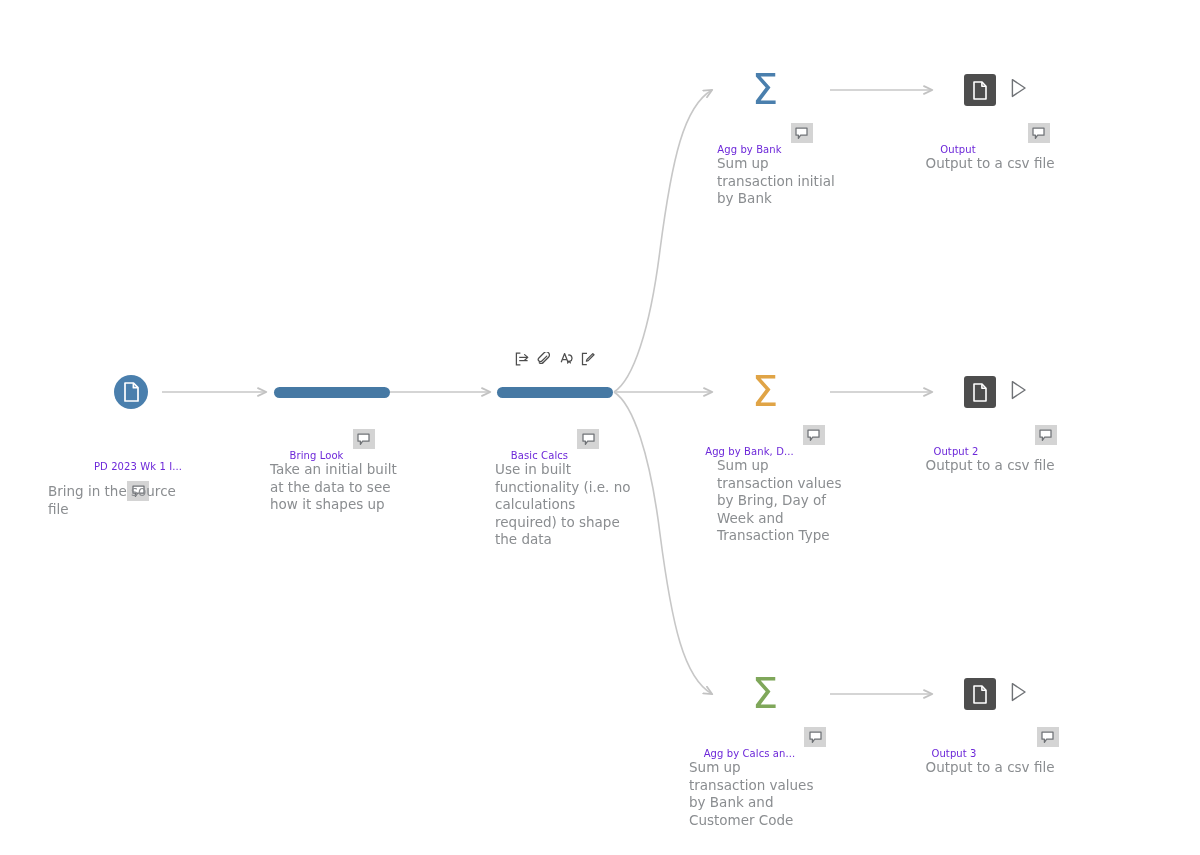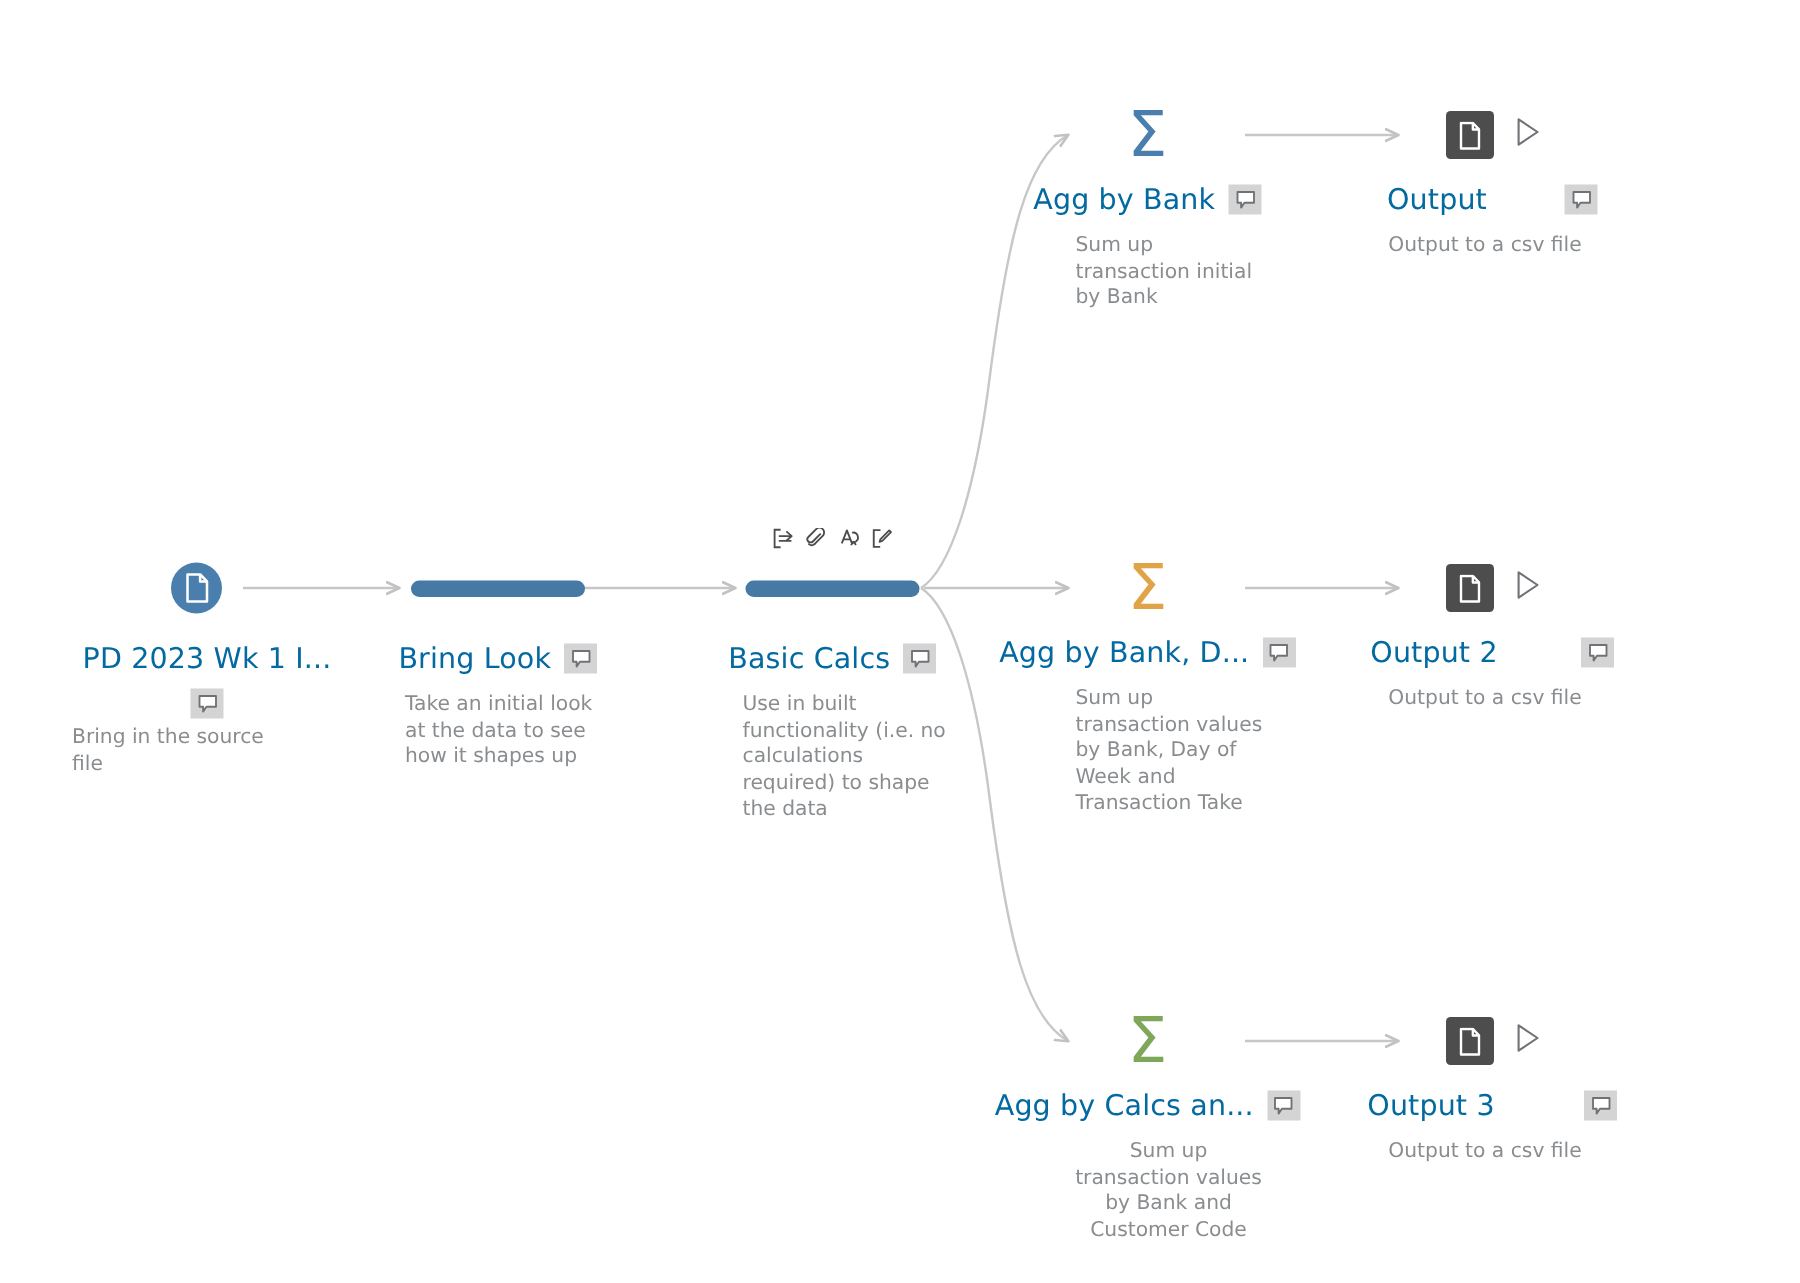--- a/index.html
+++ b/index.html
@@ -47,24 +47,25 @@
   }
   .label-row {
     display: flex;
     align-items: center;
     justify-content: center;
     gap: 9px;
     height: 22px;
     margin-top: 14px;
   }
   .node-title {
-    font-size: 19px;
-    color: #0369a1;
+    font-size: 10px;
+    color: #6d28d9;
     white-space: nowrap;
     letter-spacing: 0.1px;
+    margin-top: 33px;
   }
   .node-desc {
     margin-top: 11px;
     font-size: 13.5px;
     line-height: 17.6px;
     color: #8a8d90;
     width: 124px;
   }
 
   
@@ -192,21 +193,21 @@
       <div class="pill"></div>
     </div>
     <div class="label-row">
       <span class="node-title">Bring Look</span>
       <span class="comment-badge">
         <svg width="13" height="13" viewBox="0 0 13 13" aria-hidden="true">
           <path d="M1,1 L12,1 L12,8.2 L5.6,8.2 L3.4,11.4 L3.4,8.2 L1,8.2 Z" fill="#ffffff" stroke="#6f7276" stroke-width="1.25" stroke-linejoin="round"></path>
         </svg>
       </span>
     </div>
-    <div class="node-desc" style="width:140px; margin-left:38px;">Take an initial look at the data to see how it shapes up</div>
+    <div class="node-desc" style="width:140px; margin-left:38px;">Take an initial built at the data to see how it shapes up</div>
   </div>
 
   <div class="node align-center" style="left:455px; top:370px; width:200px;">
     <div class="glyph-row">
       <div class="tool-icons">
 
         <span>
           <svg width="14" height="14" viewBox="0 0 14 14" aria-hidden="true">
             <path d="M5.4,1.2 L1.4,1.2 L1.4,12.8 L5.4,12.8" fill="none" stroke="#4d4d4d" stroke-width="1.25"></path>
             <line x1="4.2" y1="5.4" x2="12.6" y2="5.4" stroke="#4d4d4d" stroke-width="1.25"></line>
@@ -298,21 +299,21 @@
       <span class="sigma" style="color:#e0a446;">Σ</span>
     </div>
     <div class="label-row" style="margin-top:10px;">
       <span class="node-title">Agg by Bank, D...</span>
       <span class="comment-badge">
         <svg width="13" height="13" viewBox="0 0 13 13" aria-hidden="true">
           <path d="M1,1 L12,1 L12,8.2 L5.6,8.2 L3.4,11.4 L3.4,8.2 L1,8.2 Z" fill="#ffffff" stroke="#6f7276" stroke-width="1.25" stroke-linejoin="round"></path>
         </svg>
       </span>
     </div>
-    <div class="node-desc" style="width:132px; margin-left:52px;">Sum up transaction values by Bank, Day of Week and Transaction Take</div>
+    <div class="node-desc" style="width:132px; margin-left:52px;">Sum up transaction values by Bring, Day of Week and Transaction Type</div>
   </div>
 
   <div class="node align-center" style="left:890px; top:370px; width:210px;">
     <div class="glyph-row">
       <div class="output-group">
         <span class="out-square">
           <svg width="16" height="19" viewBox="0 0 16 19" aria-hidden="true">
             <path d="M2,1 L10,1 L14,5.2 L14,18 L2,18 Z" fill="none" stroke="#ffffff" stroke-width="1.6" stroke-linejoin="round"></path>
             <path d="M9.9,1.2 L9.9,5.3 L14,5.3" fill="none" stroke="#ffffff" stroke-width="1.6" stroke-linejoin="round"></path>
           </svg>
@@ -340,21 +341,21 @@
       <span class="sigma" style="color:#7fa75a;">Σ</span>
     </div>
     <div class="label-row" style="margin-top:10px;">
       <span class="node-title">Agg by Calcs an...</span>
       <span class="comment-badge">
         <svg width="13" height="13" viewBox="0 0 13 13" aria-hidden="true">
           <path d="M1,1 L12,1 L12,8.2 L5.6,8.2 L3.4,11.4 L3.4,8.2 L1,8.2 Z" fill="#ffffff" stroke="#6f7276" stroke-width="1.25" stroke-linejoin="round"></path>
         </svg>
       </span>
     </div>
-    <div class="node-desc" style="width:132px; margin-left:48px;text-align:center;">Sum up transaction values by Bank and Customer Code</div>
+    <div class="node-desc" style="width:132px; margin-left:24px;">Sum up transaction values by Bank and Customer Code</div>
   </div>
 
   <div class="node align-center" style="left:890px; top:672px; width:210px;">
     <div class="glyph-row">
       <div class="output-group">
         <span class="out-square">
           <svg width="16" height="19" viewBox="0 0 16 19" aria-hidden="true">
             <path d="M2,1 L10,1 L14,5.2 L14,18 L2,18 Z" fill="none" stroke="#ffffff" stroke-width="1.6" stroke-linejoin="round"></path>
             <path d="M9.9,1.2 L9.9,5.3 L14,5.3" fill="none" stroke="#ffffff" stroke-width="1.6" stroke-linejoin="round"></path>
           </svg>

